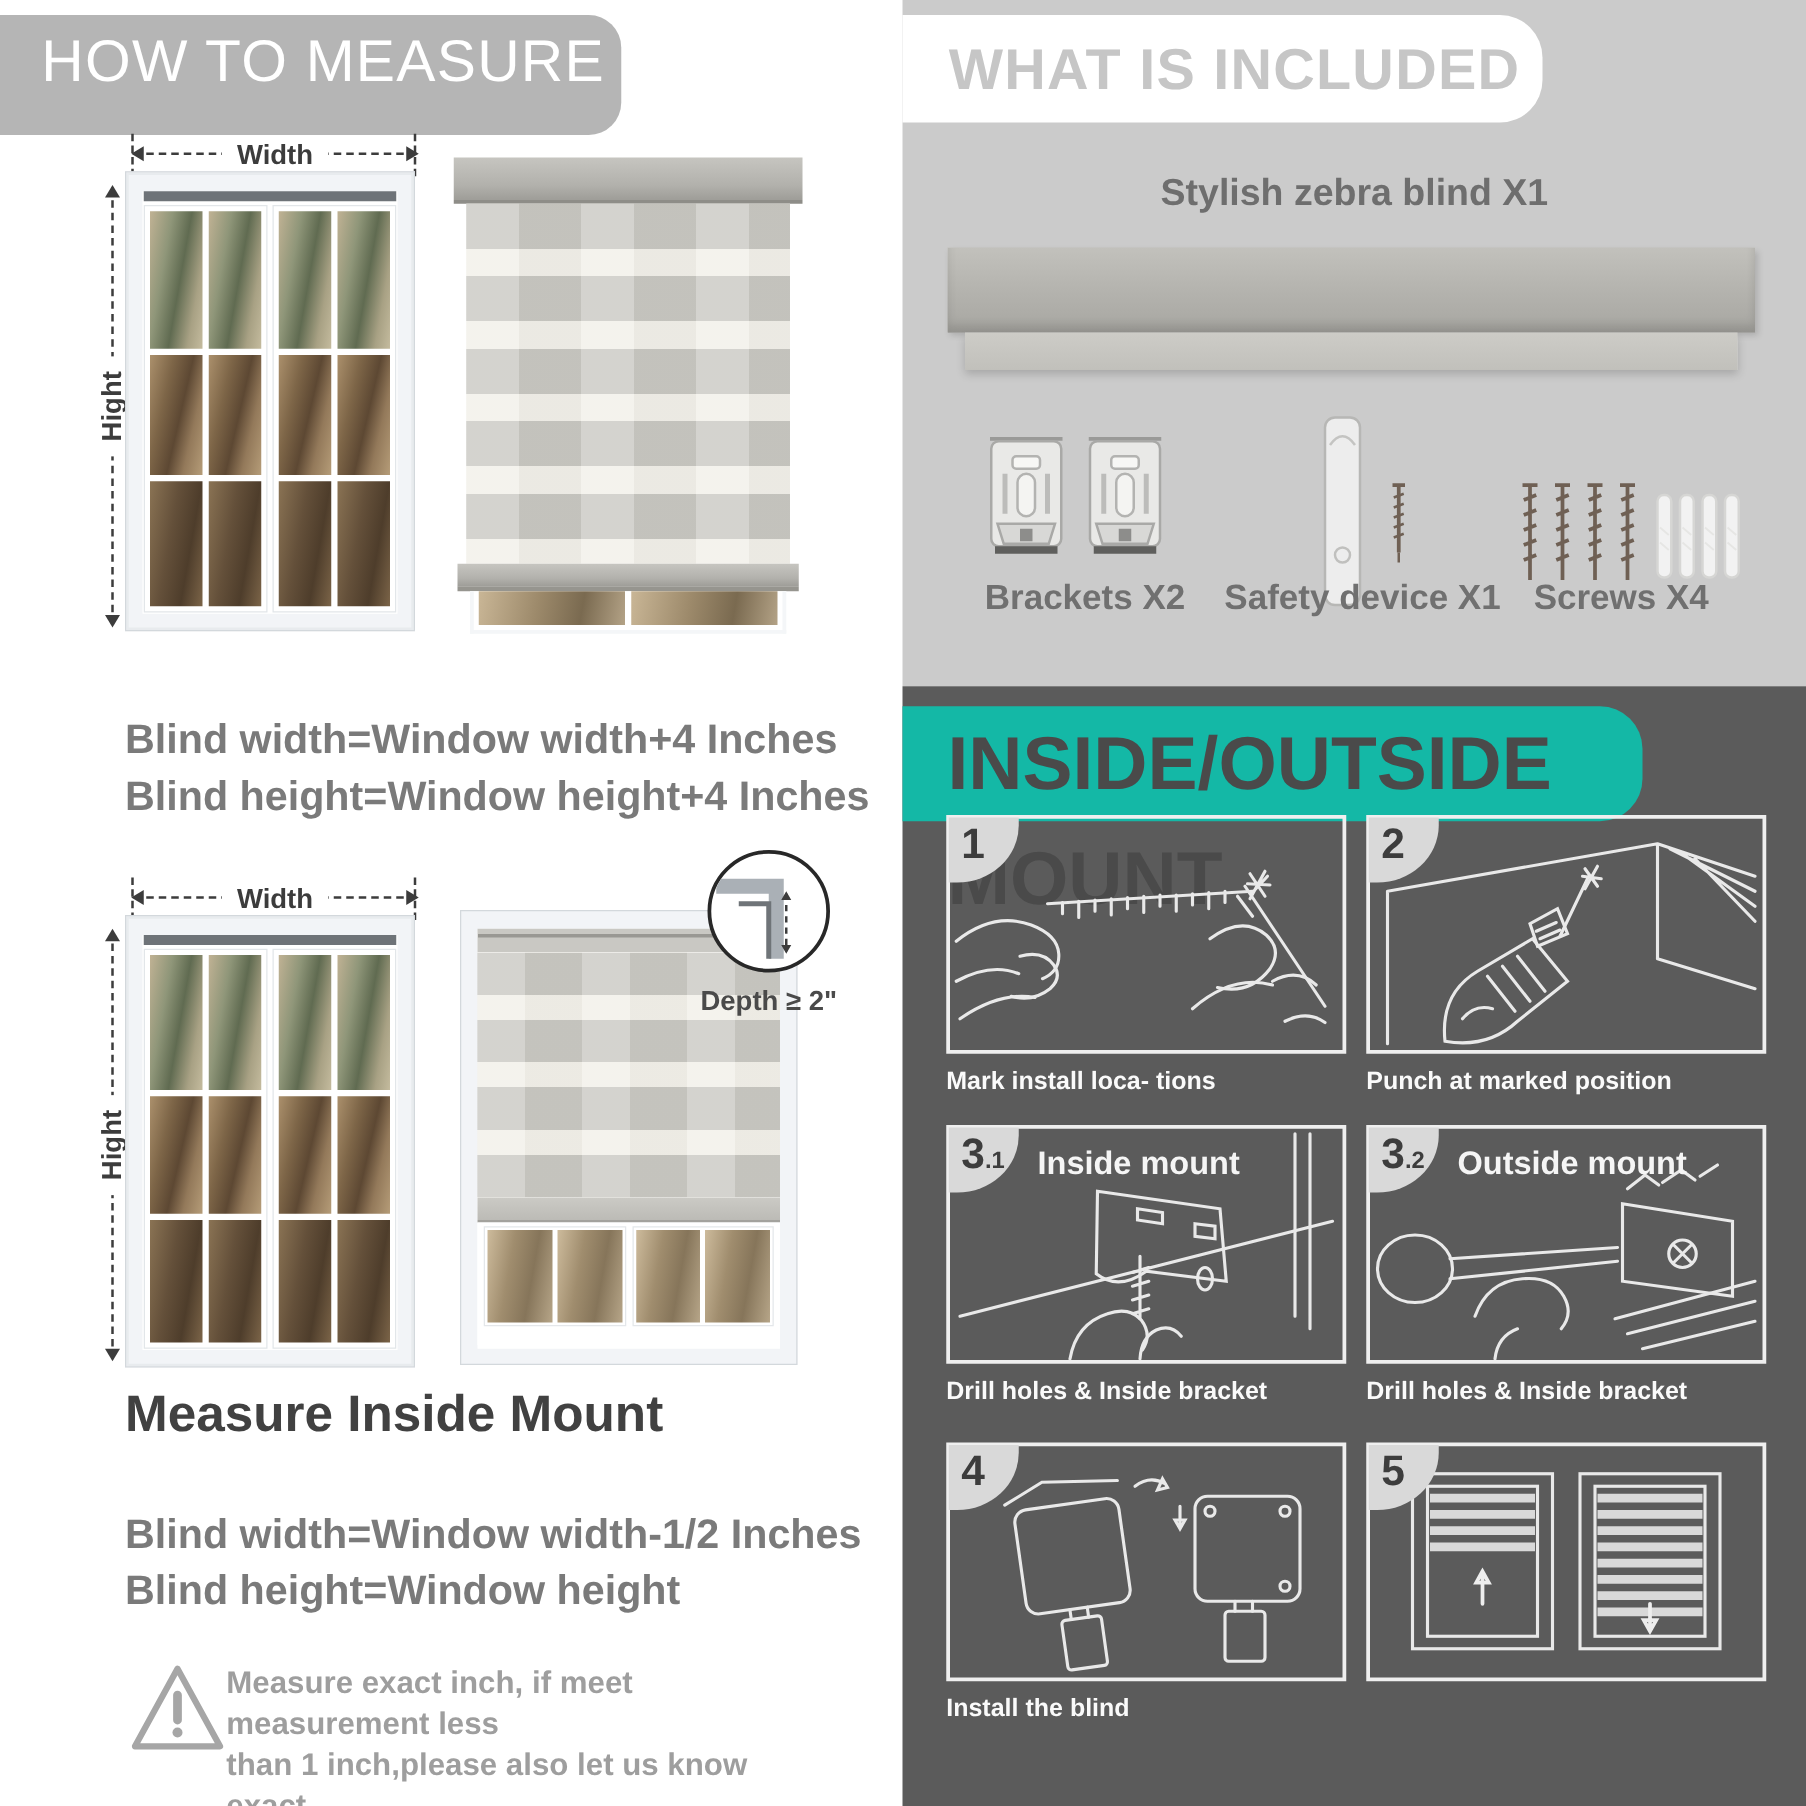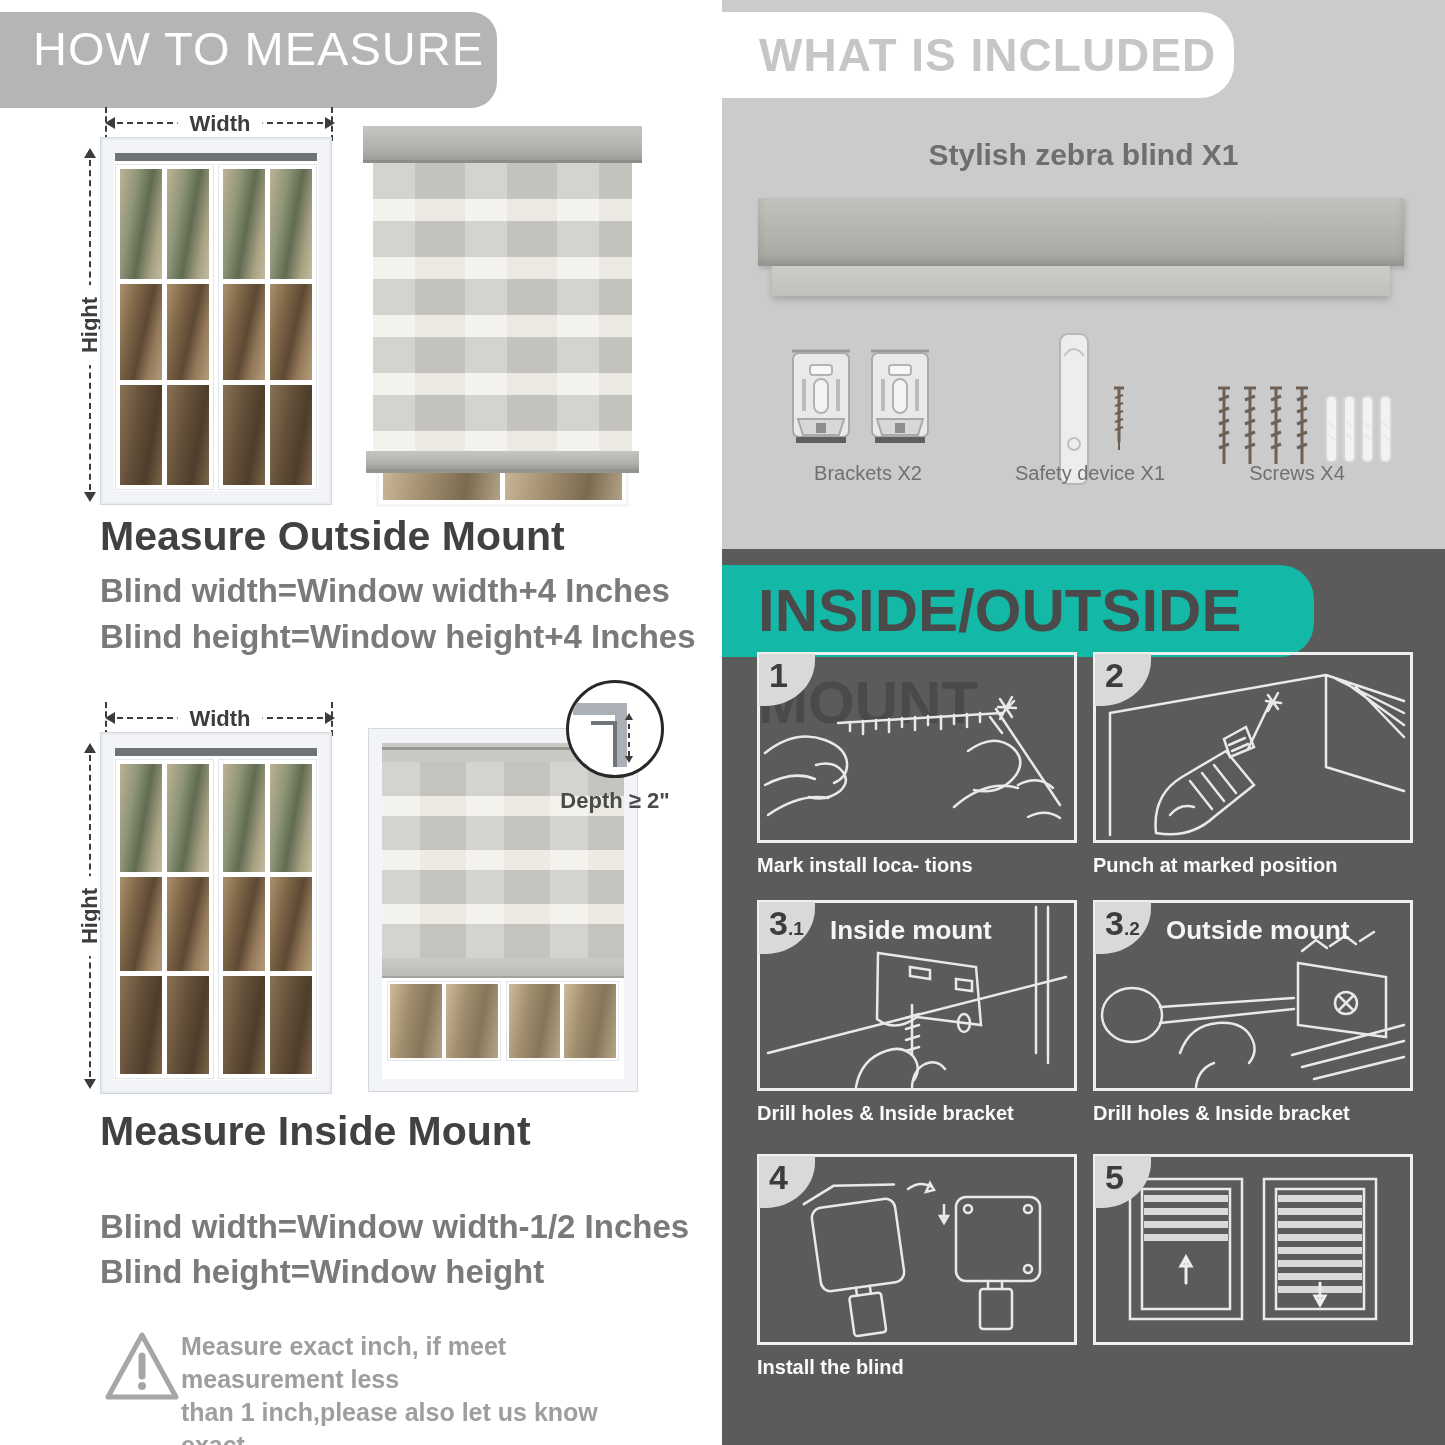--- a/index.html
+++ b/index.html
@@ -76,21 +76,21 @@
   .hdr-rt{position:absolute;left:0;top:12px;width:512px;height:86px;background:#fff;
           border-radius:0 34px 34px 0;color:#c6c6c6;font-weight:bold;font-size:46px;
           line-height:86px;padding-left:37px;box-sizing:border-box;letter-spacing:1px;}
   .stylish{position:absolute;left:0;top:138px;width:723px;text-align:center;
            font-weight:bold;font-size:30px;color:#6e6e6e;}
   .headrail-product{position:absolute;left:36px;top:198px;width:646px;height:68px;
       background:linear-gradient(180deg,#c2c1bc,#b3b2ad 55%,#a7a6a1);
       box-shadow:inset 0 -6px 8px rgba(0,0,0,.12), 2px 3px 5px rgba(0,0,0,.15);}
   .valance-product{position:absolute;left:50px;top:266px;width:618px;height:30px;
       background:linear-gradient(180deg,#cdccc7,#c1c0bb);box-shadow:0 4px 7px rgba(0,0,0,.18);}
-  .item-label{position:absolute;top:462px;text-align:center;font-weight:normal;font-size:20px;color:#707070;}
+  .item-label{position:absolute;top:462px;text-align:center;font-weight:bold;font-size:28px;color:#707070;}
   .lbl-brackets{left:46px;width:200px;}
   .lbl-safety{left:248px;width:240px;}
   .lbl-screws{left:490px;width:170px;}
   .icons-brackets{position:absolute;left:66px;top:345px;display:flex;gap:13px;}
   .icons-safety{position:absolute;left:332px;top:332px;display:flex;gap:16px;align-items:flex-start;}
   .icons-screws{position:absolute;left:488px;top:382px;}
   
   .rb{position:absolute;left:722px;top:549px;width:723px;height:896px;background:#5b5b5b;}
   .hdr-rb{position:absolute;left:0;top:16px;width:592px;height:92px;background:#14b8a6;
           border-radius:0 34px 34px 0;color:#4a4a4a;font-weight:bold;font-size:60px;
@@ -159,21 +159,20 @@
     <div class="blindA">
       <div class="rail top"></div>
       <div class="zfabric"></div>
       <div class="rail bottom"></div>
       <div class="under-window">
         <div class="uw-pane"></div>
         <div class="uw-pane"></div>
       </div>
     </div>
 
-    <h2 class="t-big" style="top:513px;">Measure Outside Mount</h2>
     <p class="t-line" style="top:572px;">Blind width=Window width+4 Inches</p>
     <p class="t-line" style="top:618px;">Blind height=Window height+4 Inches</p>
 
     <div class="harrow" style="left:107px;top:717px;width:226px;">
       <span class="tick l"></span>
       <span class="tick r"></span>
       <span class="ah l"></span>
       <span class="ah r"></span>
       <span class="hlabel">Width</span>
     </div>

